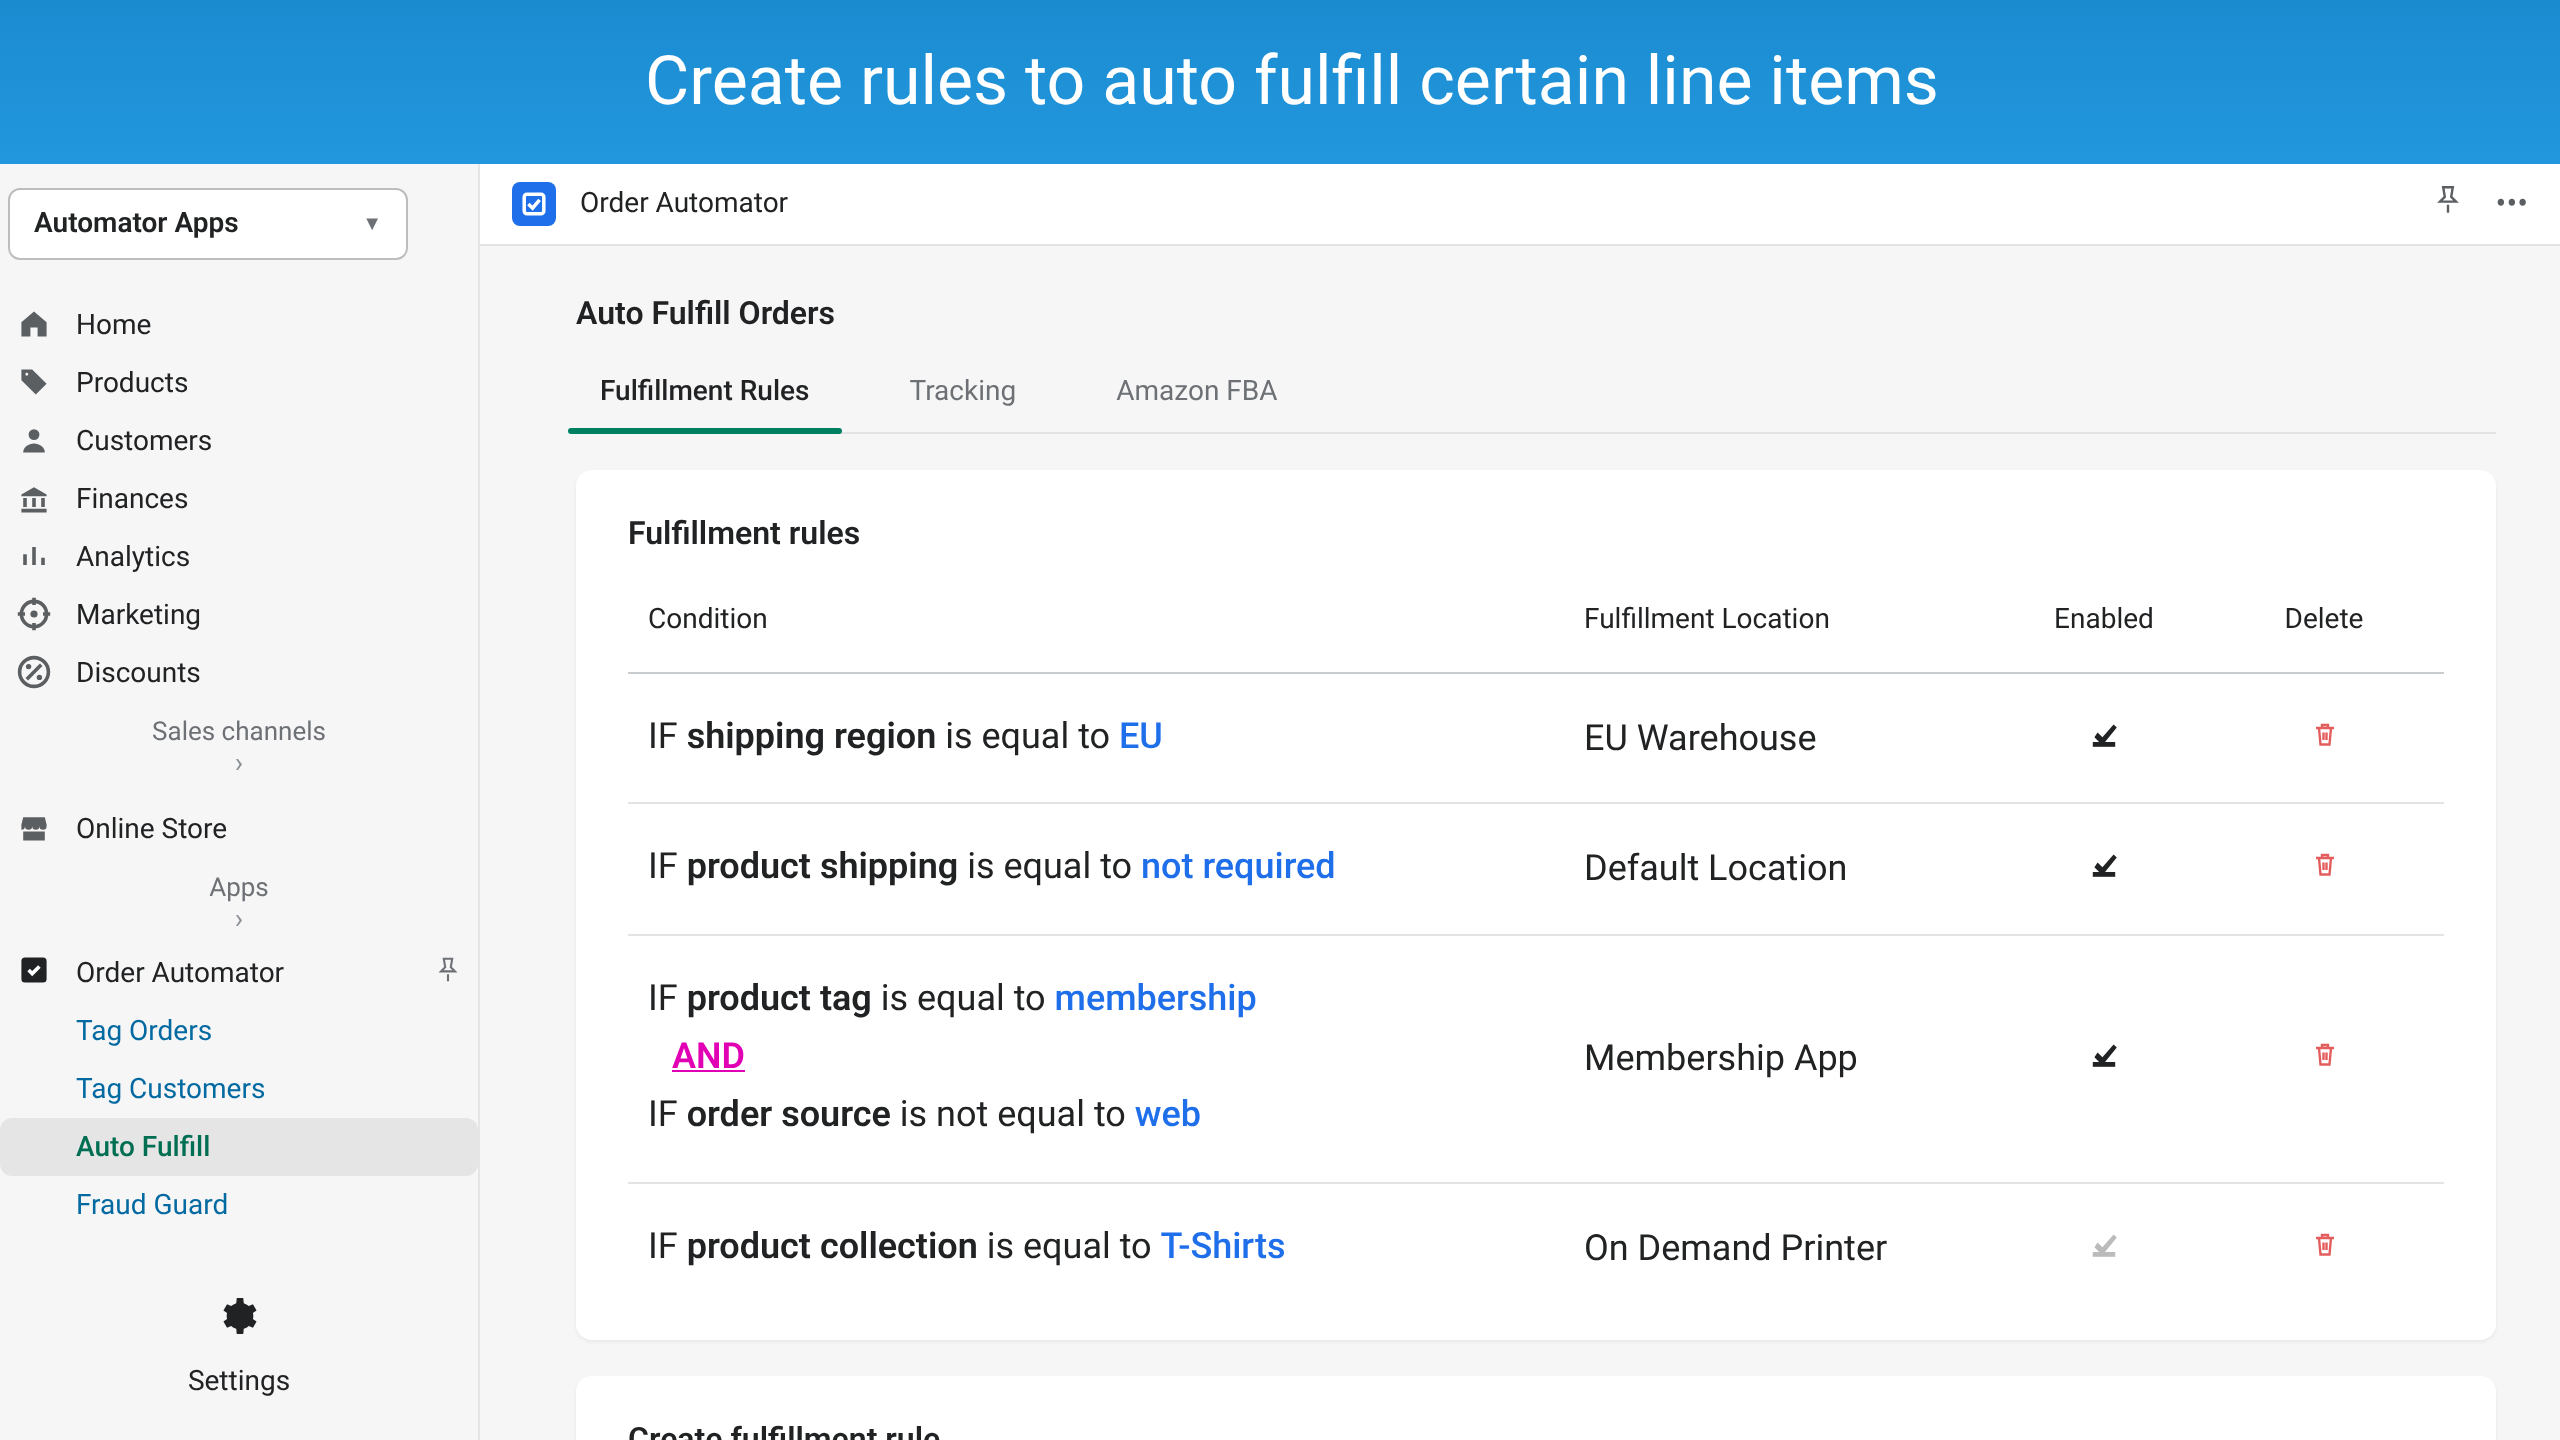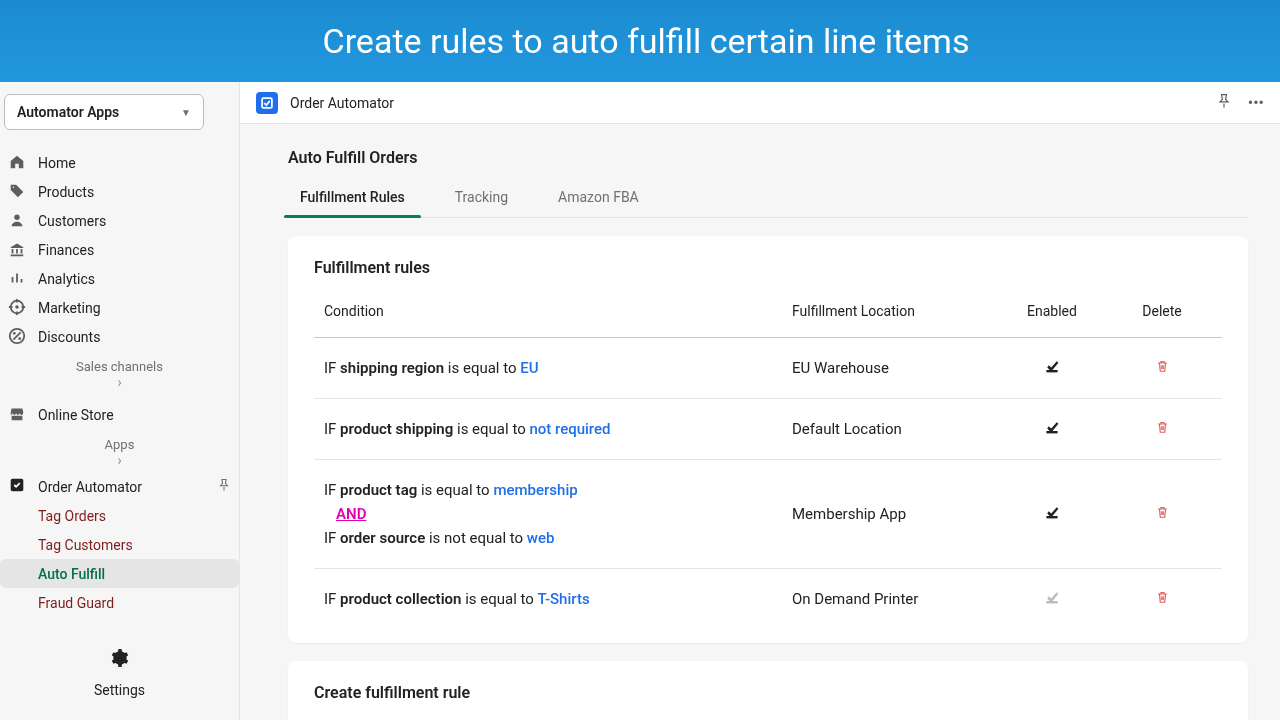--- a/index.html
+++ b/index.html
@@ -9,21 +9,21 @@
 .sidebar { width:240px; background:#f6f6f7; padding:12px 0; border-right:1px solid #e5e5e5; overflow:hidden; }
 .store-select { width:200px; height:36px; border:1px solid #bdbdbd; border-radius:6px; background:#fff; display:flex; align-items:center; justify-content:space-between; padding:0 12px; font-size:14px; font-weight:600; cursor:pointer; margin:0 4px 12px; color:#202223; }
 .store-select .caret { font-size:10px; color:#6d7175; }
 .nav-item { display:flex; align-items:flex-end; height:29px; padding:0 8px; border-radius:6px; font-size:14px; color:#202223; cursor:pointer; gap:12px; }
 .nav-item .icon { width:18px; display:flex; justify-content:center; color:#5c5f62; }
 .nav-item .badge { margin-left:auto; background:#e4e5e7; color:#202223; font-size:12px; min-width:22px; height:20px; border-radius:10px; display:flex; align-items:center; justify-content:center; padding:0 7px; }
 .section-hdr { display:flex; align-items:center; justify-content:space-between; padding:14px 8px 4px; font-size:13px; color:#6d7175;flex-direction:column; }
 .section-hdr .chev { font-size:14px; color:#8c9196; cursor:pointer; }
 .pin-row { display:flex; align-items:center; height:29px; padding:0 8px; gap:12px; font-size:14px; color:#202223; }
 .pin-row .pin { margin-left:auto; color:#6d7175; font-size:14px; cursor:pointer; }
-.sub-item { display:flex; align-items:center; height:29px; padding:0 8px 0 38px; border-radius:6px; font-size:14px; color:#7f1d1d; cursor:pointer; }
+.sub-item { display:flex; align-items:center; height:29px; padding:0 8px 0 38px; border-radius:6px; font-size:14px; color:#0369a1; cursor:pointer; }
 .sub-item.active { background:#e5e5e5; color:#006e52; position:relative; font-weight:500; }
 .sub-item.active::before { content:""; position:absolute; left:-10px; top:3px; bottom:3px; width:4px; background:#008060; border-radius:2px; }
 .settings-row { display:flex; align-items:center; height:29px; padding:0 8px; gap:12px; font-size:14px; color:#202223; margin-top:32px; cursor:pointer;flex-direction:column; }
 .main { flex:1; display:flex; flex-direction:column; overflow:hidden; }
 .topbar { height:45px; background:#fff; border-bottom:1px solid #e1e3e5; display:flex; align-items:center; padding:0 16px; gap:12px; }
 .app-icon { width:22px; height:22px; background:#1f6feb; border-radius:4px; display:flex; align-items:center; justify-content:center; color:#fff; font-size:13px; font-weight:bold; }
 .topbar .title { font-size:14px; color:#202223; }
 .topbar .right { margin-left:auto; display:flex; gap:16px; color:#5c5f62; }
 .topbar .right span { cursor:pointer; font-size:16px; }
 .content { padding:16px 32px 0 48px; overflow:auto; }
@@ -32,21 +32,21 @@
 .tab { padding:10px 8px 12px; font-size:14px; color:#6d7175; cursor:pointer; position:relative; }
 .tab.active { color:#202223; font-weight:500; }
 .tab.active::after { content:""; position:absolute; left:-8px; right:-8px; bottom:-1px; height:3px; background:#008060; border-radius:2px; }
 .card { background:#fff; border-radius:8px; box-shadow:0 1px 2px rgba(0,0,0,0.06); padding:22px 26px 14px; margin-bottom:18px; }
 .card h2 { font-size:16px; font-weight:600; color:#202223; margin-bottom:22px; }
 .rules-hdr { display:flex; font-size:14px; color:#202223; padding:4px 10px 18px; border-bottom:1px solid #c9cccf; }
 .col-cond { flex:1; }
 .col-loc { width:200px; text-align:left; }
 .col-en { width:120px; text-align:center; }
 .col-del { width:100px; text-align:center; }
-.rule-row { display:flex; align-items:center; padding:18px 10px; border-bottom:1px solid #e1e3e5; font-size:15px; color:#202223; }
+.rule-row { display:flex; align-items:center; padding:18px 10px; border-bottom:1px solid #e1e3e5; font-size:18px; color:#202223; }
 .rule-row:last-child { border-bottom:none; }
 .rule-row .col-cond { line-height:1.6; }
 .cond b { font-weight:600; }
 .val { color:#1f6feb; font-weight:500; }
 .and { color:#e100b4; font-weight:600; padding-left:12px;text-decoration:underline; }
 .chk { display:inline-block; cursor:pointer; }
 .chk svg { width:16px; height:16px; }
 .chk.off svg { opacity:.3; }
 .del-ico { display:inline-block; cursor:pointer; color:#e45d5d; }
 .del-ico svg { width:15px; height:16px; }

